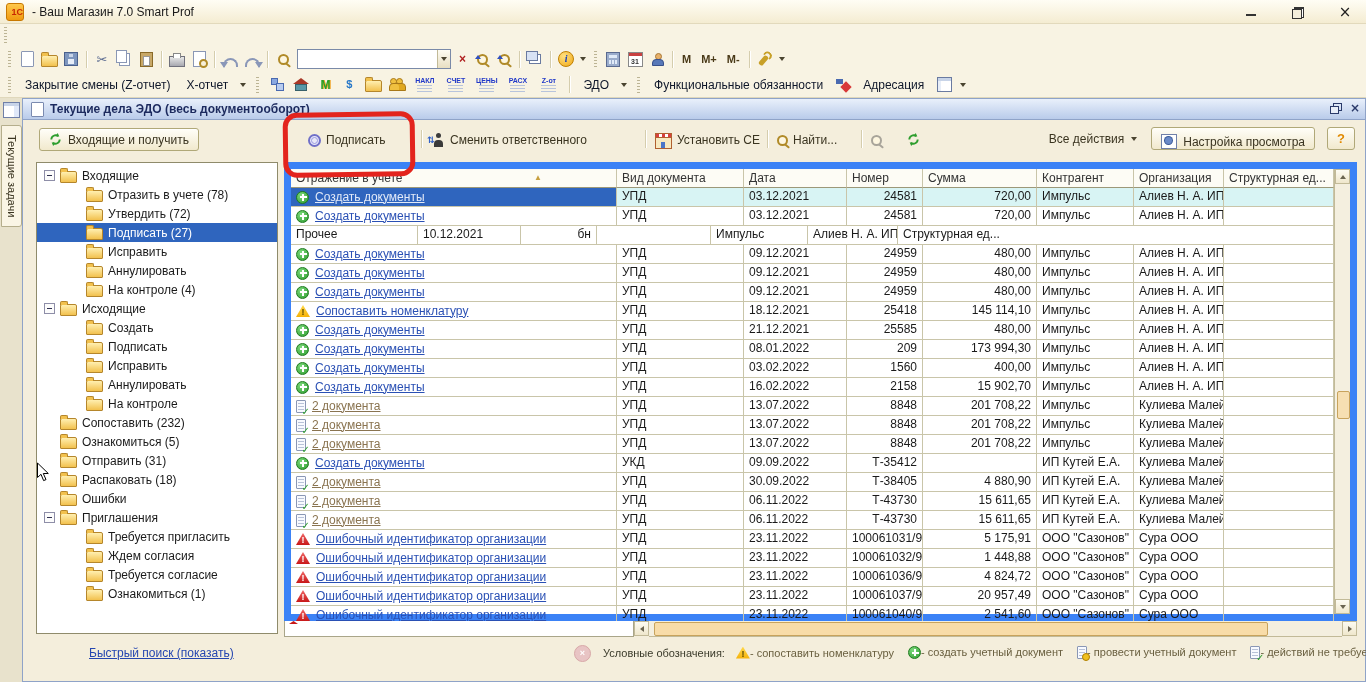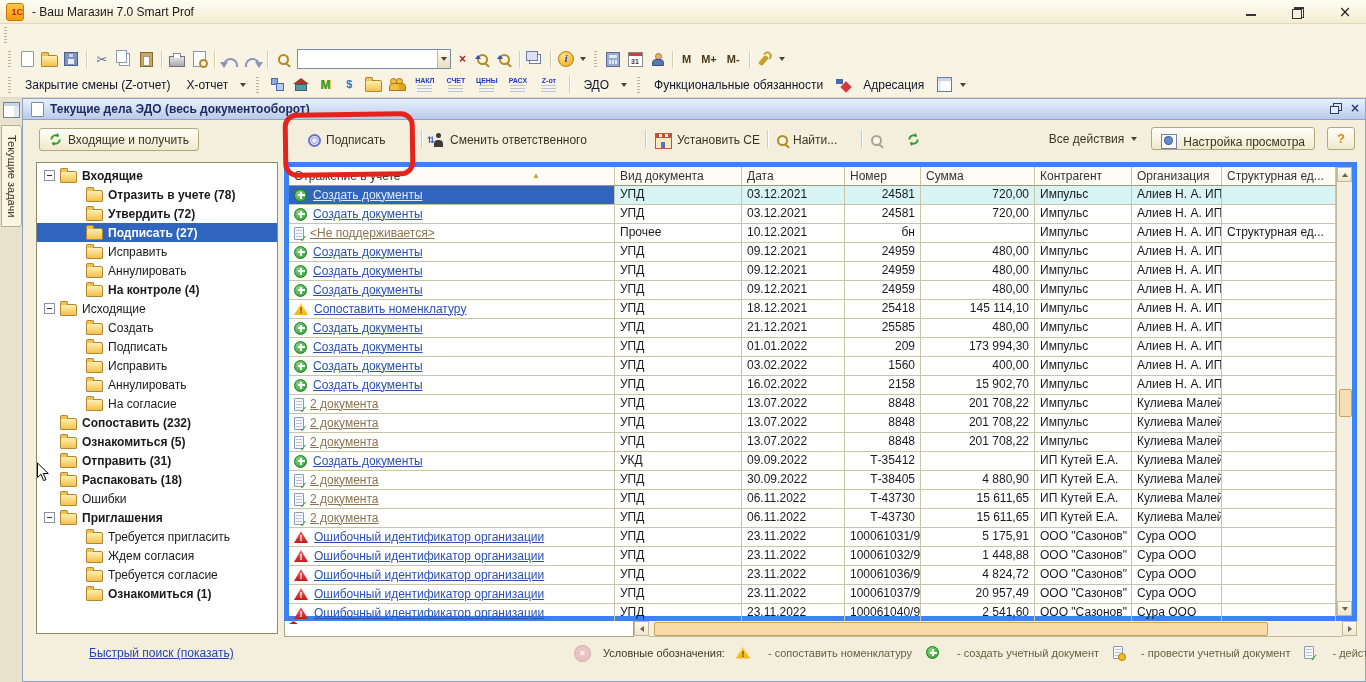--- a/index.html
+++ b/index.html
@@ -123,25 +123,25 @@
   
   .tree-panel{position:absolute;left:13px;top:63px;width:242px;height:472px;background:#fff;border:1px solid #8F8B6B;box-sizing:border-box;overflow:hidden;padding-top:3px}
   .tree-row{display:flex;align-items:center;height:19px;gap:5px;padding-left:7px;white-space:nowrap}
   .tree-row.lvl2{padding-left:33px}
   .exp{flex:0 0 auto;width:9px;height:9px;background:#FCFCFC;border:1px solid #8E8EA8;position:relative;box-sizing:content-box}
   .exp::after{content:"";position:absolute;left:2px;top:4px;width:5px;height:1px;background:#303050}
   .tree-row.noexp .exp{visibility:hidden}
   .folder{flex:0 0 auto;width:15px;height:10px;background:linear-gradient(#FFEFB0,#F2C14E);border:1px solid #B5862B;border-radius:2px 2px 1px 1px;position:relative;margin-top:3px}
   .folder::before{content:"";position:absolute;left:-1px;top:-4px;width:6px;height:3px;background:#F2C14E;border:1px solid #B5862B;border-bottom:none;border-radius:2px 2px 0 0}
   .tlabel{color:#1a1a1a}
-  .tree-row.b .tlabel{font-weight:bold}
+  .tree-row.b .tlabel{font-weight:normal}
   .tree-row.sel{background:#2F65BE}
   .tree-row.sel .tlabel{color:#fff}
   
-  .table-panel{position:absolute;left:261px;top:63px;width:1073px;height:459px;background:#fff;border:5px solid #3b82f6;box-sizing:border-box}
+  .table-panel{position:absolute;left:261px;top:63px;width:1073px;height:459px;background:#fff;border:7px solid #3b82f6;box-sizing:border-box}
   .thead{position:absolute;left:0;top:0;right:16px;display:flex}
   .tbody{position:absolute;left:0;top:19px;right:16px}
   .th{font-size:12px;color:#333;background:#FDFCF5;border-bottom:1px solid #9C9878;border-right:1px solid #C9C5A9;height:19px;line-height:18px;padding:0 5px;box-sizing:border-box;position:relative;white-space:nowrap;overflow:hidden}
   .sort-mark{position:absolute;left:243px;top:4px;font-size:8px;color:#C8A040;line-height:10px}
   .trow{display:flex;height:19px}
   .c{box-sizing:border-box;height:19px;border-right:1px solid #C9C5A9;border-bottom:1px solid #C9C5A9;line-height:17px;padding:0 5px;overflow:hidden;white-space:nowrap;font-size:12px;color:#1a1a1a}
   .w1{width:326px}.w2{width:127px}.w3{width:103px}.w4{width:76px}.w5{width:114px}.w6{width:97px}.w7{width:90px}.w8{flex:1}
   .ra{text-align:right}
   .c-act{display:flex;align-items:center;gap:6px;padding-left:5px}
   .rlink{text-decoration:underline;cursor:default}
@@ -175,21 +175,21 @@
   .hs-blank{width:350px;background:#fff;border:1px solid #A9A589;border-top:none;box-sizing:border-box;position:relative;overflow:hidden}
   .hs-blank::before{content:"";position:absolute;left:4px;top:0;width:9px;height:3px;background:#C81818;clip-path:polygon(50% 0,100% 100%,0 100%)}
   .hs-left,.hs-right{width:15px;height:15px;background:linear-gradient(#FDFBF2,#EFE7CC);border:1px solid #C2BA98;display:flex;align-items:center;justify-content:center;box-sizing:border-box;flex:0 0 auto}
   .hs-track{flex:1;position:relative;background:#F4EFDF;border-bottom:1px solid #C2BA98;box-sizing:border-box}
   .hs-thumb{position:absolute;left:5px;top:1px;height:12px;width:612px;background:#F8DCA8;border:1px solid #C8A35C;border-radius:2px}
   
   .quick-search{position:absolute;left:66px;top:547px;color:#2546B0;text-decoration:underline;cursor:default}
   .stop-ic{position:absolute;left:551px;top:546px;width:15px;height:15px;border-radius:50%;background:#E8C4C4;border:1px solid #D8A8A8;color:#fff;font:bold 9px/15px "Liberation Sans",sans-serif;text-align:center}
   .legend{position:absolute;left:580px;top:547px;display:flex;align-items:center;gap:9px;font-size:11px;color:#6A6040;white-space:nowrap}
   .legend-title{color:#3A3A2A;margin-right:2px}
-  .legend-item{display:inline-flex;align-items:flex-end;gap:18px}
+  .legend-item{display:inline-flex;align-items:flex-start;gap:0}
   .footer-links{position:absolute;right:10px;top:568px;display:flex;gap:26px}
   .flink{color:#2546B0;text-decoration:underline;cursor:default;white-space:nowrap}
   
   .red-marker{position:absolute;left:283px;top:14px;width:122px;height:55px;border:5px solid #E3241D;border-radius:14px;transform:rotate(-0.8deg);z-index:50;pointer-events:none}
   .cursor{position:absolute;left:36px;top:364px;z-index:60;pointer-events:none}
 </style>
 </head>
 <body>
 
 <div class="screen">
@@ -497,21 +497,21 @@
     <span class="tlabel">Исправить</span>
   </div>
           <div class="tree-row lvl2 noexp">
     <span class="exp"></span>
     <span class="folder"></span>
     <span class="tlabel">Аннулировать</span>
   </div>
           <div class="tree-row lvl2 noexp">
     <span class="exp"></span>
     <span class="folder"></span>
-    <span class="tlabel">На согласие</span>
+    <span class="tlabel">На контроле</span>
   </div>
           <div class="tree-row lvl1 noexp b">
     <span class="exp"></span>
     <span class="folder"></span>
     <span class="tlabel">Сопоставить (232)</span>
   </div>
           <div class="tree-row lvl1 noexp b">
     <span class="exp"></span>
     <span class="folder"></span>
     <span class="tlabel">Ознакомиться (5)</span>
@@ -593,24 +593,20 @@
     </div>
     <div class="c w2">УПД</div>
     <div class="c w3">03.12.2021</div>
     <div class="c w4 ra">24581</div>
     <div class="c w5 ra">720,00</div>
     <div class="c w6">Импульс</div>
     <div class="c w7">Алиев Н. А. ИП</div>
     <div class="c w8"></div>
   </div>
             <div class="trow">
-    <div class="c w1 c-act">
-      <span class="ricon doc-ok"></span>
-      <a class="rlink brown">&lt;Не поддерживается&gt;</a>
-    </div>
     <div class="c w2">Прочее</div>
     <div class="c w3">10.12.2021</div>
     <div class="c w4 ra">бн</div>
     <div class="c w5 ra"></div>
     <div class="c w6">Импульс</div>
     <div class="c w7">Алиев Н. А. ИП</div>
     <div class="c w8">Структурная ед...</div>
   </div>
             <div class="trow">
     <div class="c w1 c-act">
@@ -676,21 +672,21 @@
     <div class="c w6">Импульс</div>
     <div class="c w7">Алиев Н. А. ИП</div>
     <div class="c w8"></div>
   </div>
             <div class="trow">
     <div class="c w1 c-act">
       <span class="ricon plus"></span>
       <a class="rlink blue">Создать документы</a>
     </div>
     <div class="c w2">УПД</div>
-    <div class="c w3">01.01.2022</div>
+    <div class="c w3">08.01.2022</div>
     <div class="c w4 ra">209</div>
     <div class="c w5 ra">173 994,30</div>
     <div class="c w6">Импульс</div>
     <div class="c w7">Алиев Н. А. ИП</div>
     <div class="c w8"></div>
   </div>
             <div class="trow">
     <div class="c w1 c-act">
       <span class="ricon plus"></span>
       <a class="rlink blue">Создать документы</a>

